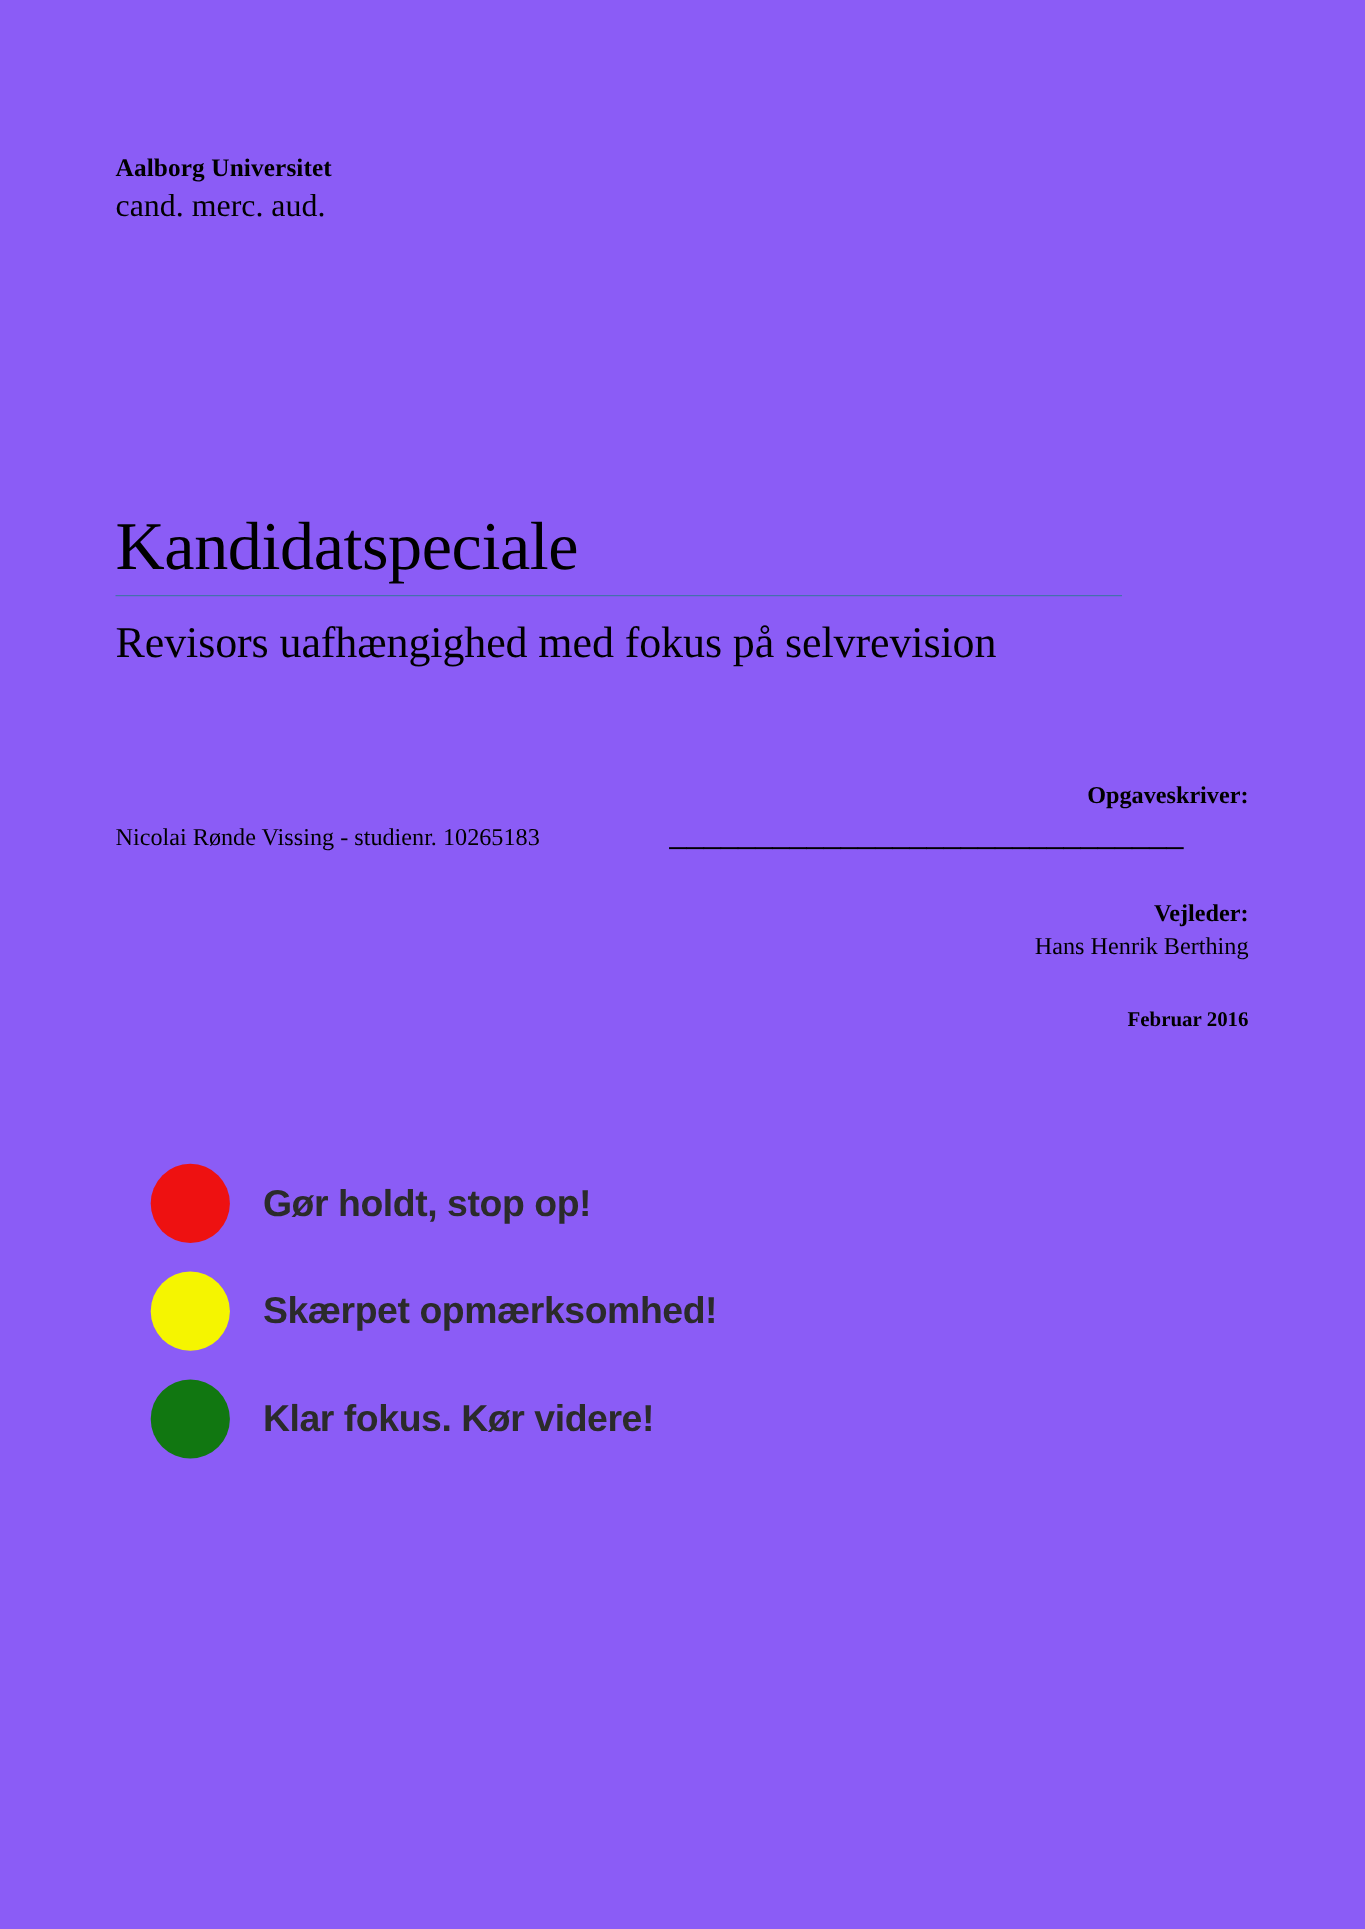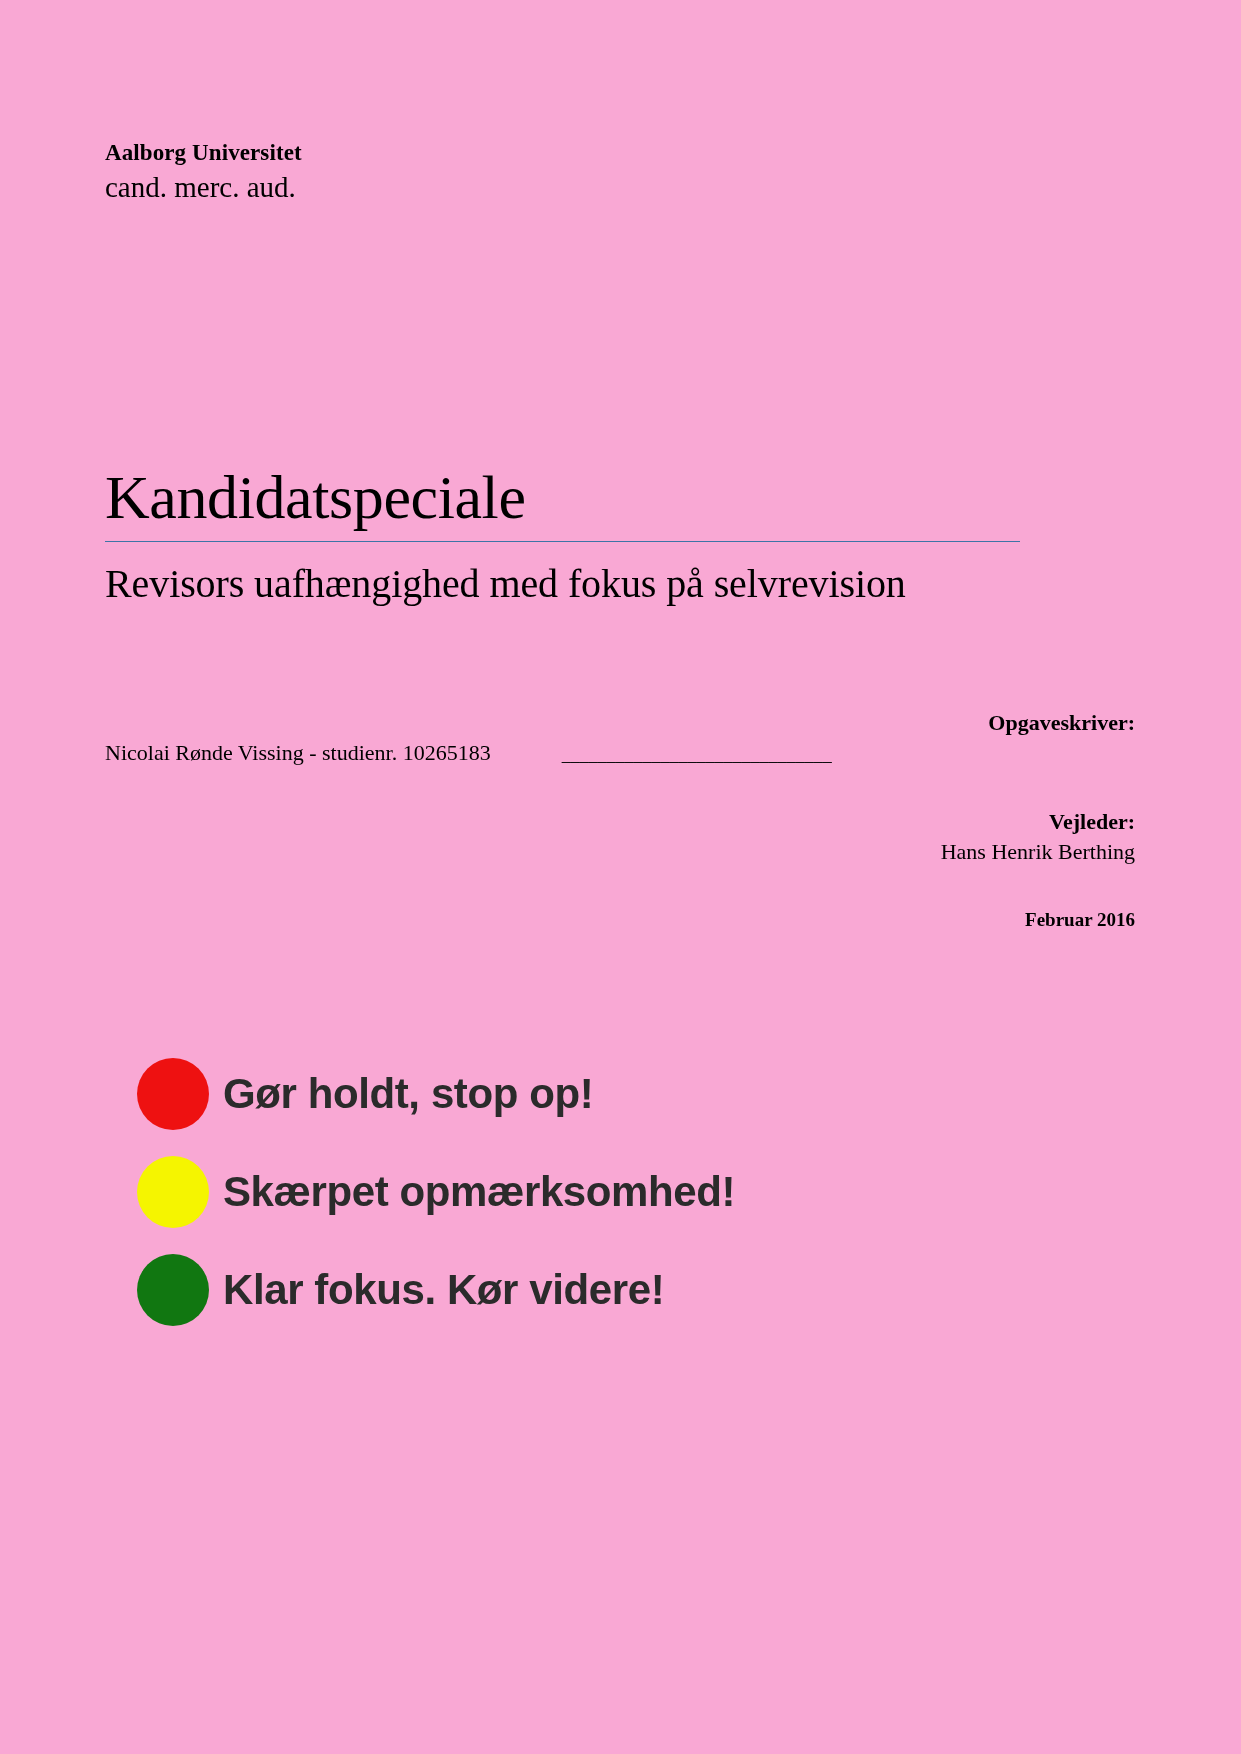--- a/index.html
+++ b/index.html
@@ -14,21 +14,21 @@
     color: #000000;
     overflow: hidden;
     position: relative;
   }
 
   .page {
     position: absolute;
     left: 0; top: 0;
     width: 1241px;
     height: 1754px;
-    background: #f9a8d4;
+    background: #8b5cf6;
   }
 
   
   .header-block {
     position: absolute;
     left: 105px;
     top: 138px;
     width: 700px;
   }
   .org-name {
@@ -90,26 +90,26 @@
     display: flex;
     align-items: flex-end;
   }
   .meta-value {
     font-size: 22px;
     font-weight: normal;
     line-height: 1.35;
     white-space: nowrap;
   }
   .signature-line {
-    margin-left: 71px;
-    font-size: 18px;
+    margin-left: 118px;
+    font-size: 28px;
     letter-spacing: 0px;
     line-height: 1.35;
     white-space: nowrap;
-    font-family: Liberation Serif, serif;
+    font-family: Liberation Sans, sans-serif;
   }
   .meta-date {
     font-size: 19px;
     font-weight: bold;
     line-height: 1.35;
   }
 
   
   .figure {
     position: absolute;
@@ -125,24 +125,24 @@
   }
   .tl-lamp {
     width: 72px;
     height: 72px;
     border-radius: 50%;
     flex: 0 0 auto;
     margin-left: 24px;
     filter: blur(0.7px);
   }
   .tl-caption {
-    margin-left: 14px;
+    margin-left: 30px;
     font-family: "Liberation Sans", "DejaVu Sans", sans-serif;
     font-weight: bold;
-    font-size: 42px;
+    font-size: 34px;
     letter-spacing: -0.4px;
     color: #2b2b2b;
     white-space: nowrap;
     filter: blur(0.45px);
   }
 </style>
 </head>
 <body>
 
 <div class="page">

